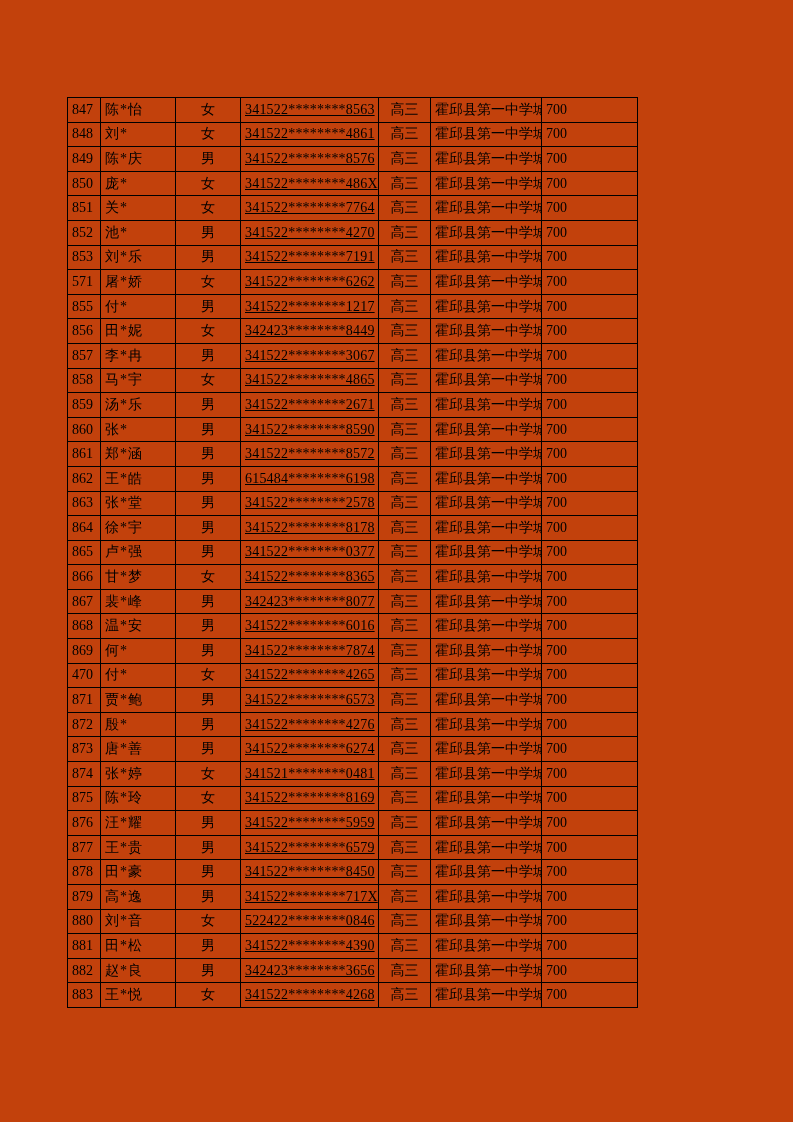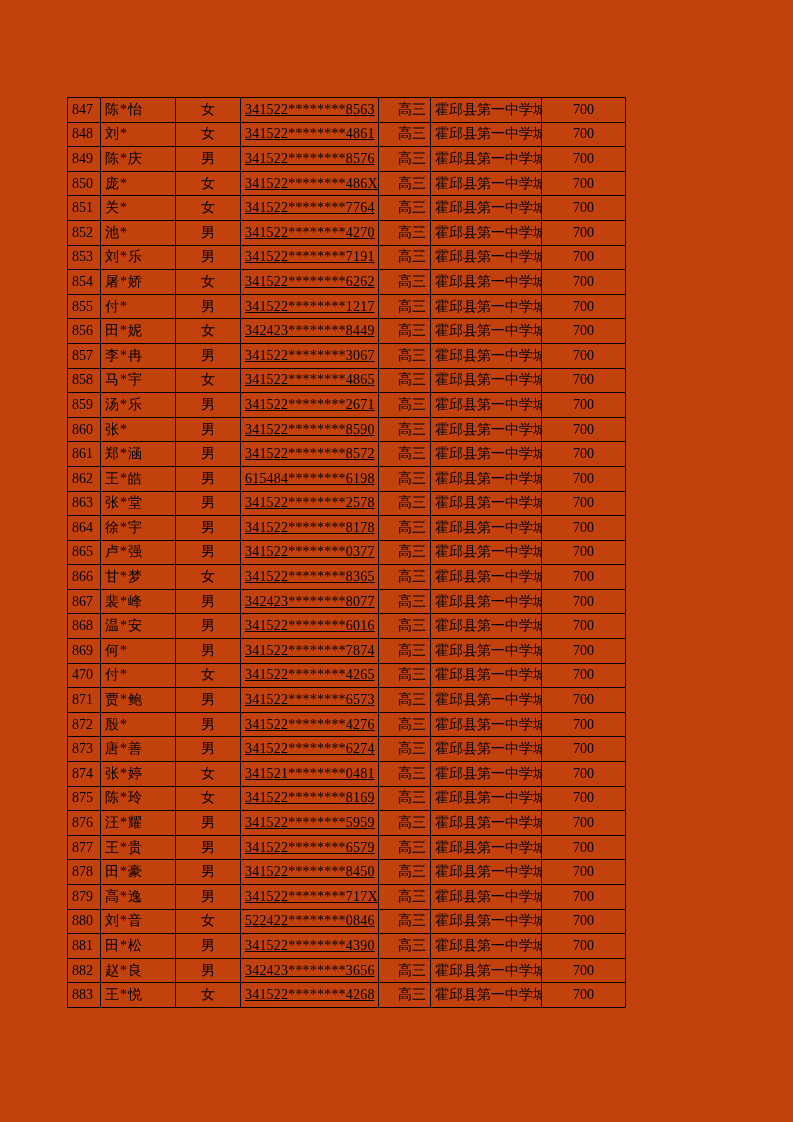--- a/index.html
+++ b/index.html
@@ -33,23 +33,23 @@
     font-size: 14px;
     line-height: 1;
     white-space: nowrap;
     overflow: hidden;
     vertical-align: middle;
   }
   .col-no     { width: 33px;  text-align: left;   font-size: 13px; }
   .col-name   { width: 75px;  text-align: left;   letter-spacing: 1px; margin-left: 31px; }
   .col-gender { width: 65px;  text-align: center; }
   .col-id     { width: 138px; text-align: left;   font-size: 13px; letter-spacing: 0.2px; text-decoration: underline; }
-  .col-grade  { width: 52px;  text-align: right;   }
+  .col-grade  { width: 52px;  text-align: center;   }
   .col-school { width: 111px; text-align: center; font-size: 9px; padding: 0 1px; }
-  .col-amount { width: 84px;  text-align: center; font-size: 13px; }
+  .col-amount { width: 96px;  text-align: left; font-size: 13px; }
 </style>
 </head>
 <body>
 
 <div class="page">
   <table class="roster">
     <tbody>
         <tr>
           <td class="col-no">847</td>
           <td class="col-name">陈*怡</td>
@@ -107,21 +107,21 @@
         <tr>
           <td class="col-no">853</td>
           <td class="col-name">刘*乐</td>
           <td class="col-gender">男</td>
           <td class="col-id">341522********7191</td>
           <td class="col-grade">高三</td>
           <td class="col-school">霍邱县第一中学城南分校</td>
           <td class="col-amount">700</td>
         </tr>
         <tr>
-          <td class="col-no">854</td>
+          <td class="col-no">571</td>
           <td class="col-name">屠*娇</td>
           <td class="col-gender">女</td>
           <td class="col-id">341522********6262</td>
           <td class="col-grade">高三</td>
           <td class="col-school">霍邱县第一中学城南分校</td>
           <td class="col-amount">700</td>
         </tr>
         <tr>
           <td class="col-no">855</td>
           <td class="col-name">付*</td>

